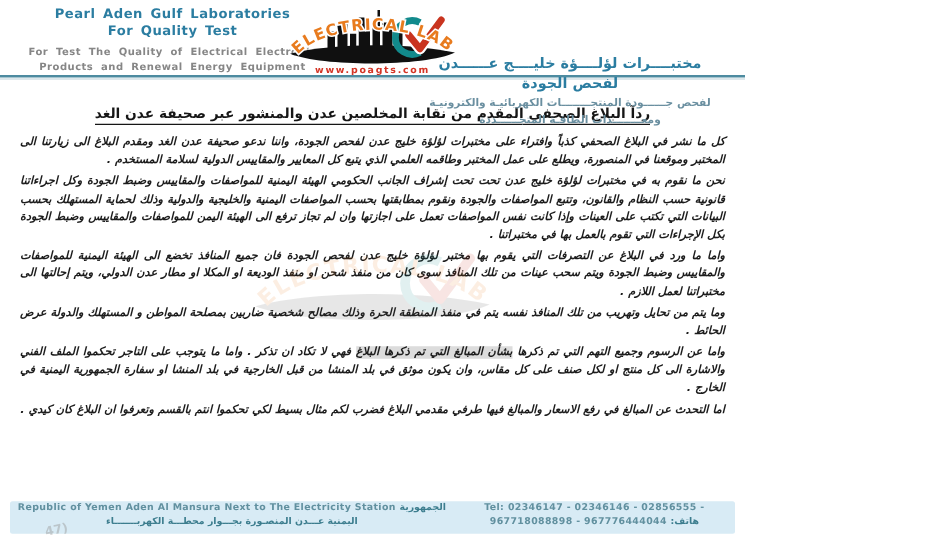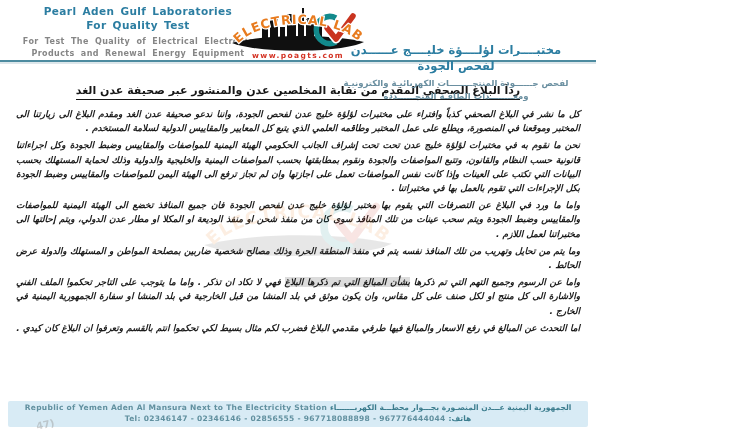--- a/index.html
+++ b/index.html
@@ -32,21 +32,21 @@
     padding:7px 16px 0 16px;direction:rtl;text-align:justify;
     font-size:9px;font-weight:bold;color:#1c1c1c;line-height:14.2px;
   }
   .body-txt p{margin:0 0 3px 0;font-style:italic;}
   .hl{background:#dcdcdc;}
   
   .watermark{position:absolute;top:185px;left:50%;transform:translateX(-50%);opacity:.12;pointer-events:none;}
   
   .footer{
     position:absolute;left:8px;right:8px;bottom:3px;height:26px;background:#d8ebf5;border-radius:2px;
-    display:flex;flex-direction:column;justify-content:center;text-align:center;
+    display:flex;flex-direction:row;justify-content:center;text-align:center;
   }
   .f-line{font-size:7.5px;font-weight:bold;line-height:1.45;letter-spacing:.3px;}
   .f-line .en{color:#61909f;}
   .f-line .ar{color:#3c7d8e;direction:rtl;unicode-bidi:embed;}
   .scan-mark{
     position:absolute;left:36px;bottom:0px;color:#9a9a9a;opacity:.45;
     font-size:10px;transform:rotate(-12deg);font-weight:bold;
   }
 </style>
 </head>

